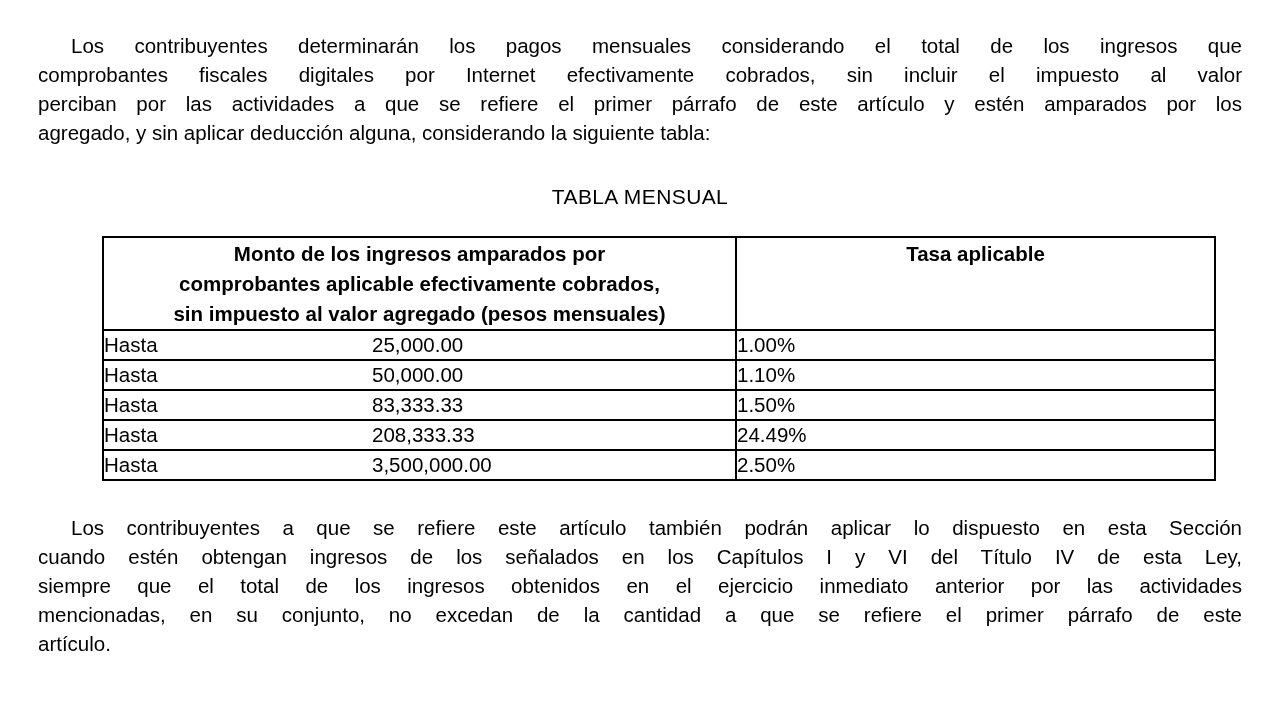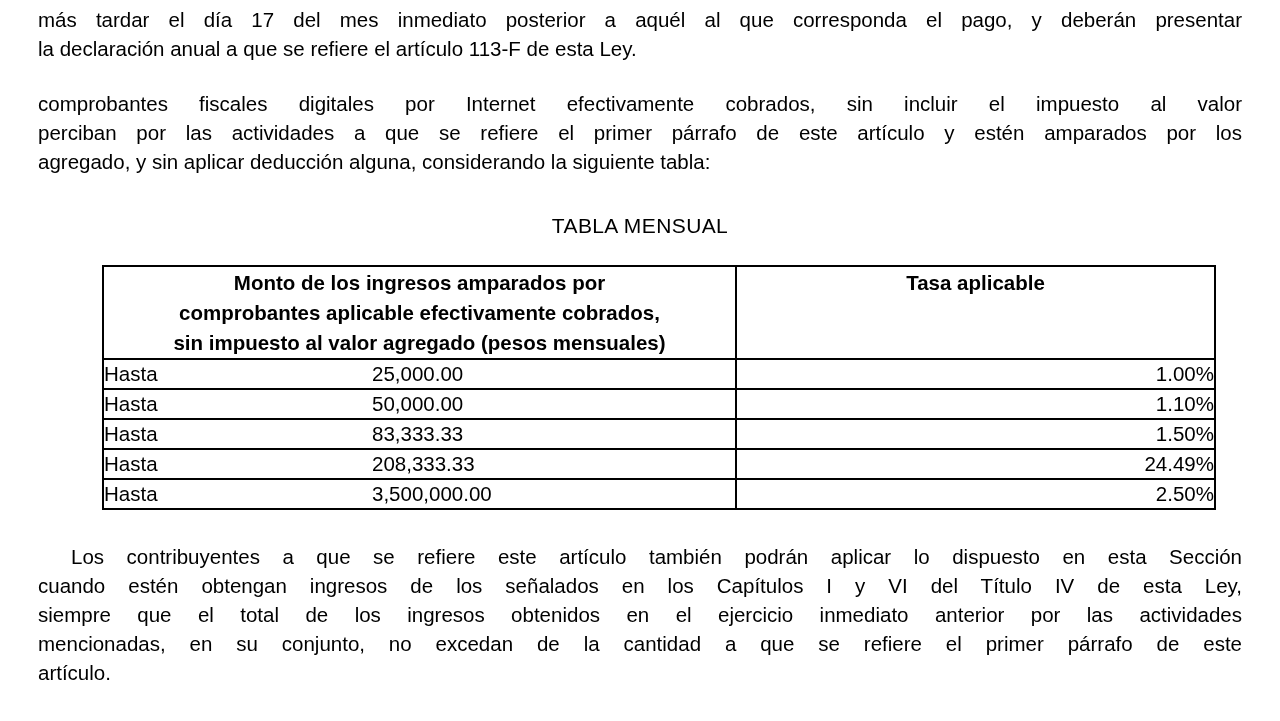--- a/index.html
+++ b/index.html
@@ -59,34 +59,31 @@
   .qualifier {
     display: inline-block;
     width: 208px;
     text-align: left;
   }
   .amount {
     display: inline-block;
     margin-left: 60px;
     text-align: center;
   }
-  .rate-cell { text-align: right; }
+  .rate-cell { text-align: left; }
   .hdr-line { text-align: center; }
 </style>
 </head>
 <body>
 
 <div class="page">
 
-  <div class="para para-1">
-    <div class="line">más tardar el día 17 del mes inmediato posterior a aquél al que corresponda el pago, y deberán presentar</div>
-    <div class="line last">la declaración anual a que se refiere el artículo 113-F de esta Ley.</div>
-  </div>
 
   <div class="para para-2">
+    <div class="line indent">Los contribuyentes determinarán los pagos mensuales considerando el total de los ingresos que</div>
     <div class="line">comprobantes fiscales digitales por Internet efectivamente cobrados, sin incluir el impuesto al valor</div>
     <div class="line">perciban por las actividades a que se refiere el primer párrafo de este artículo y estén amparados por los</div>
     <div class="line last">agregado, y sin aplicar deducción alguna, considerando la siguiente tabla:</div>
   </div>
 
   <div class="table-title">TABLA MENSUAL</div>
 
   <table class="rate-table">
     <colgroup>
       <col class="col-amount">

